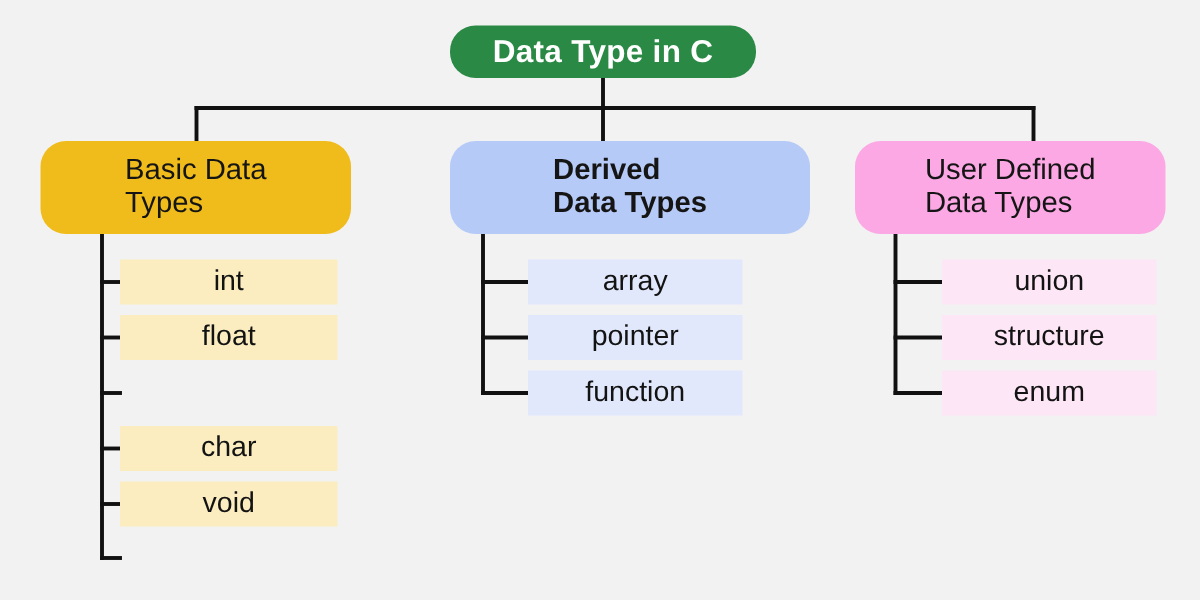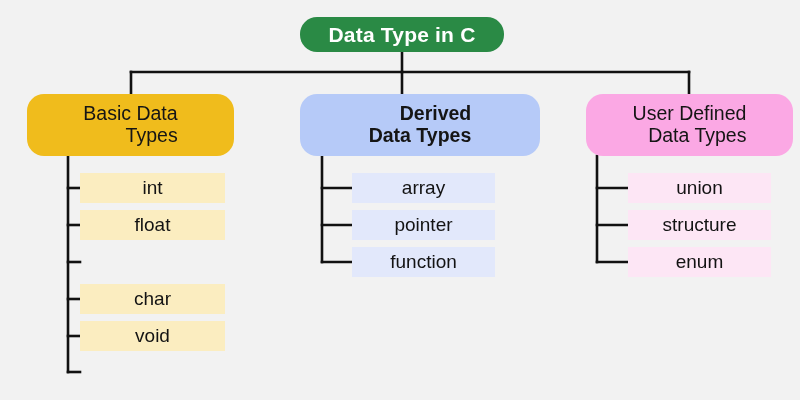--- a/index.html
+++ b/index.html
@@ -27,21 +27,21 @@
     height: 400px;
     pointer-events: none;
   }
 
   .node-box {
     position: absolute;
     box-sizing: border-box;
     display: flex;
     align-items: center;
     justify-content: center;
-    text-align: right;
+    text-align: left;
     line-height: 1.12;
     white-space: pre-line;
     border-radius: 17px;
   }
 
   .root-box {
     left: 300px;
     top: 17px;
     width: 204px;
     height: 35px;
@@ -65,21 +65,21 @@
     background: #f0bc1c;
   }
   .cat-derived {
     left: 300px;
     top: 94px;
     width: 240px;
     background: #b6caf8;
     font-weight: bold;
   }
   .cat-user {
-    left: 586px;
+    left: 570px;
     top: 94px;
     width: 207px;
     background: #fba8e4;
   }
 
   .leaf-box {
     position: absolute;
     box-sizing: border-box;
     height: 30px;
     display: flex;

